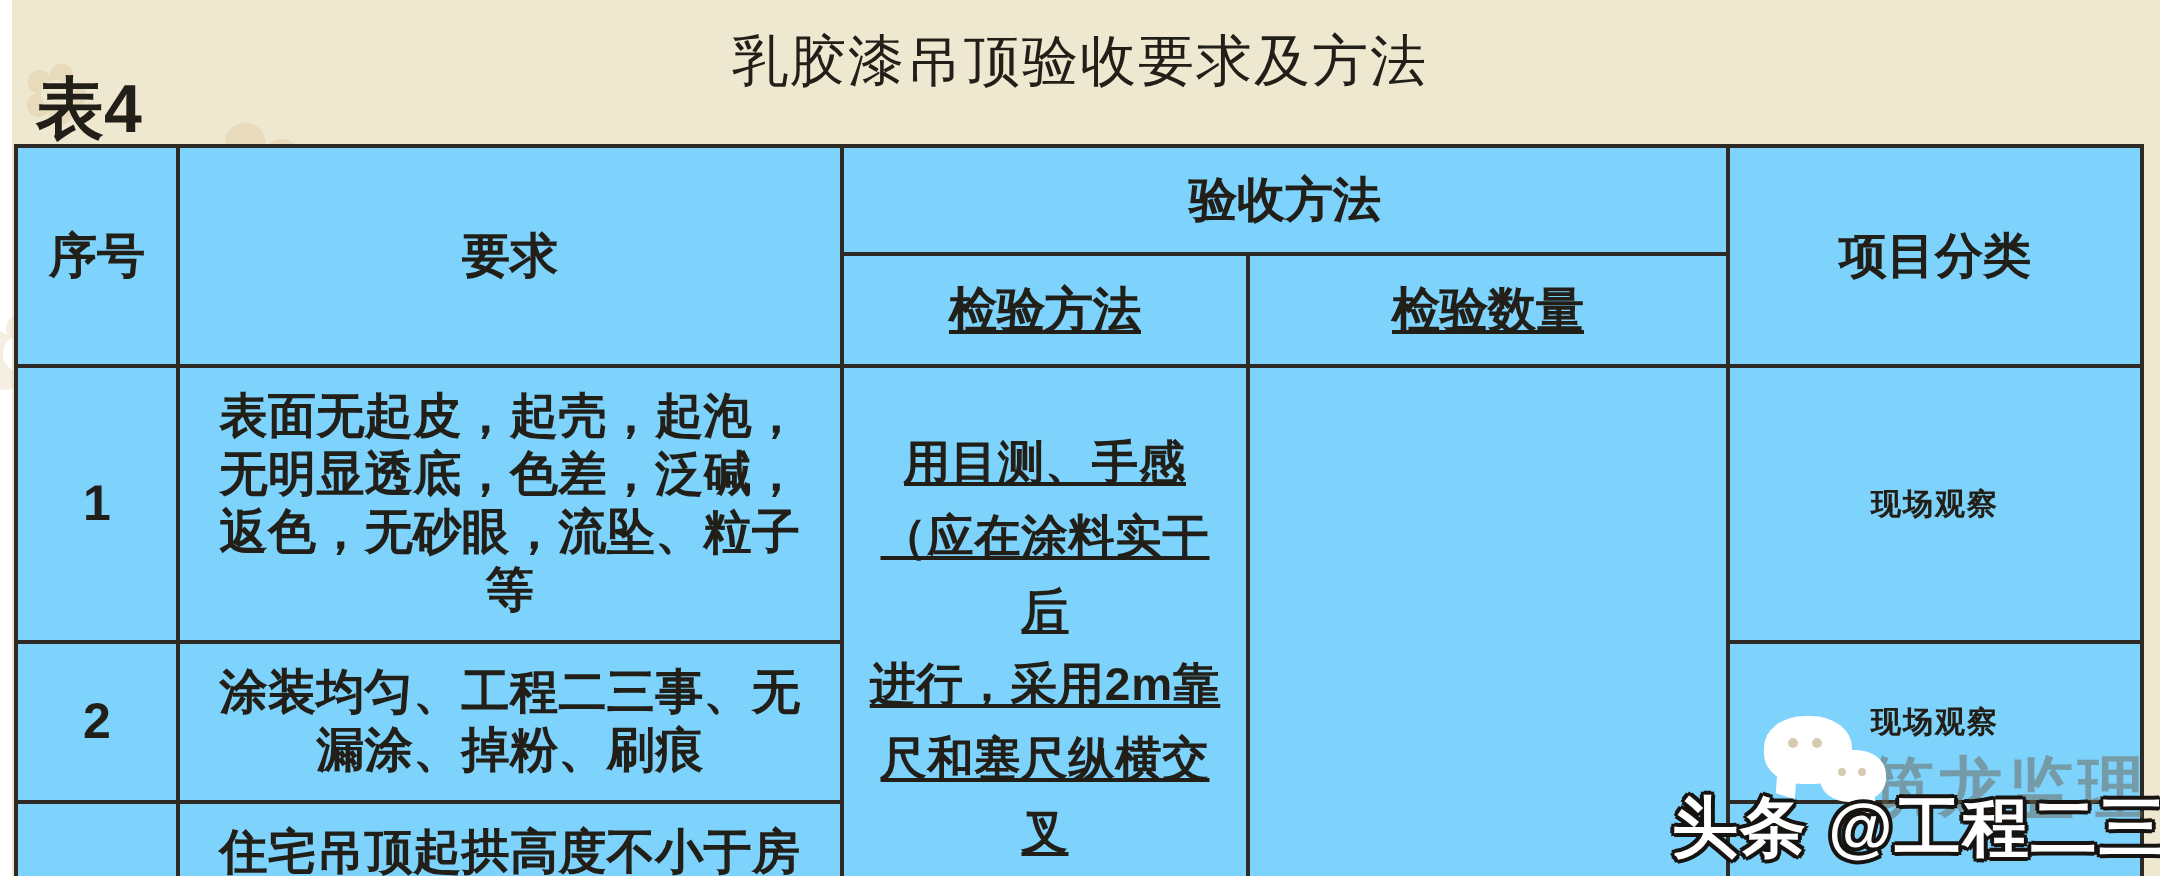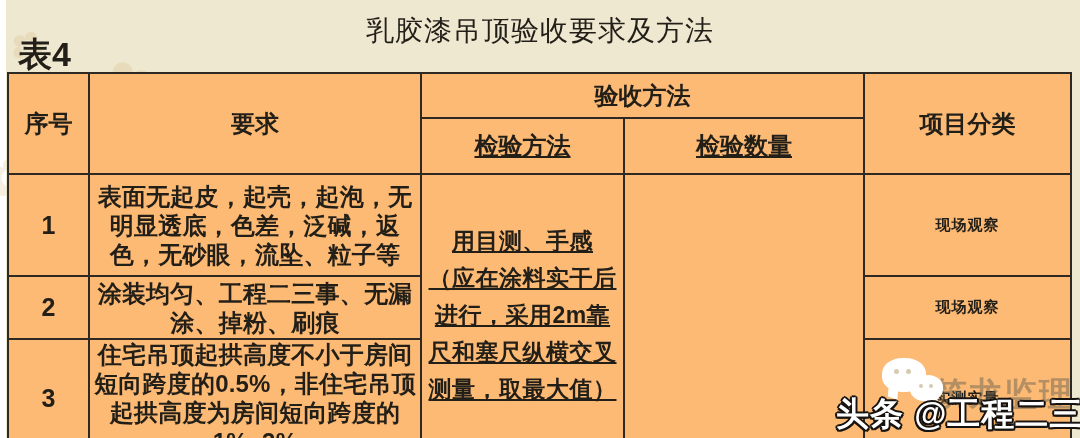--- a/index.html
+++ b/index.html
@@ -21,23 +21,23 @@
   .table-label{position:absolute;left:18px;top:20px;font-size:34px;font-weight:700;}
   .page-title{position:absolute;left:0;top:0;width:100%;text-align:center;font-size:28px;font-weight:400;letter-spacing:1px;}
 
   table.acc{
     position:absolute;left:7px;top:72px;z-index:1;
     border-collapse:collapse;table-layout:fixed;
     width:1063px;
   }
   table.acc td,table.acc th{
     border:2px solid #2e2a23;
-    background:#fdba74;
+    background:#7dd3fc;
     font-weight:700;
-    padding:0;
+    padding:10px;
     text-align:center;
     vertical-align:middle;
     overflow:hidden;
   }
   col.c-index{width:81px;}
   col.c-req{width:332px;}
   col.c-method{width:203px;}
   col.c-qty{width:240px;}
   col.c-cat{width:207px;}
   tr.hrow1{height:45px;}

